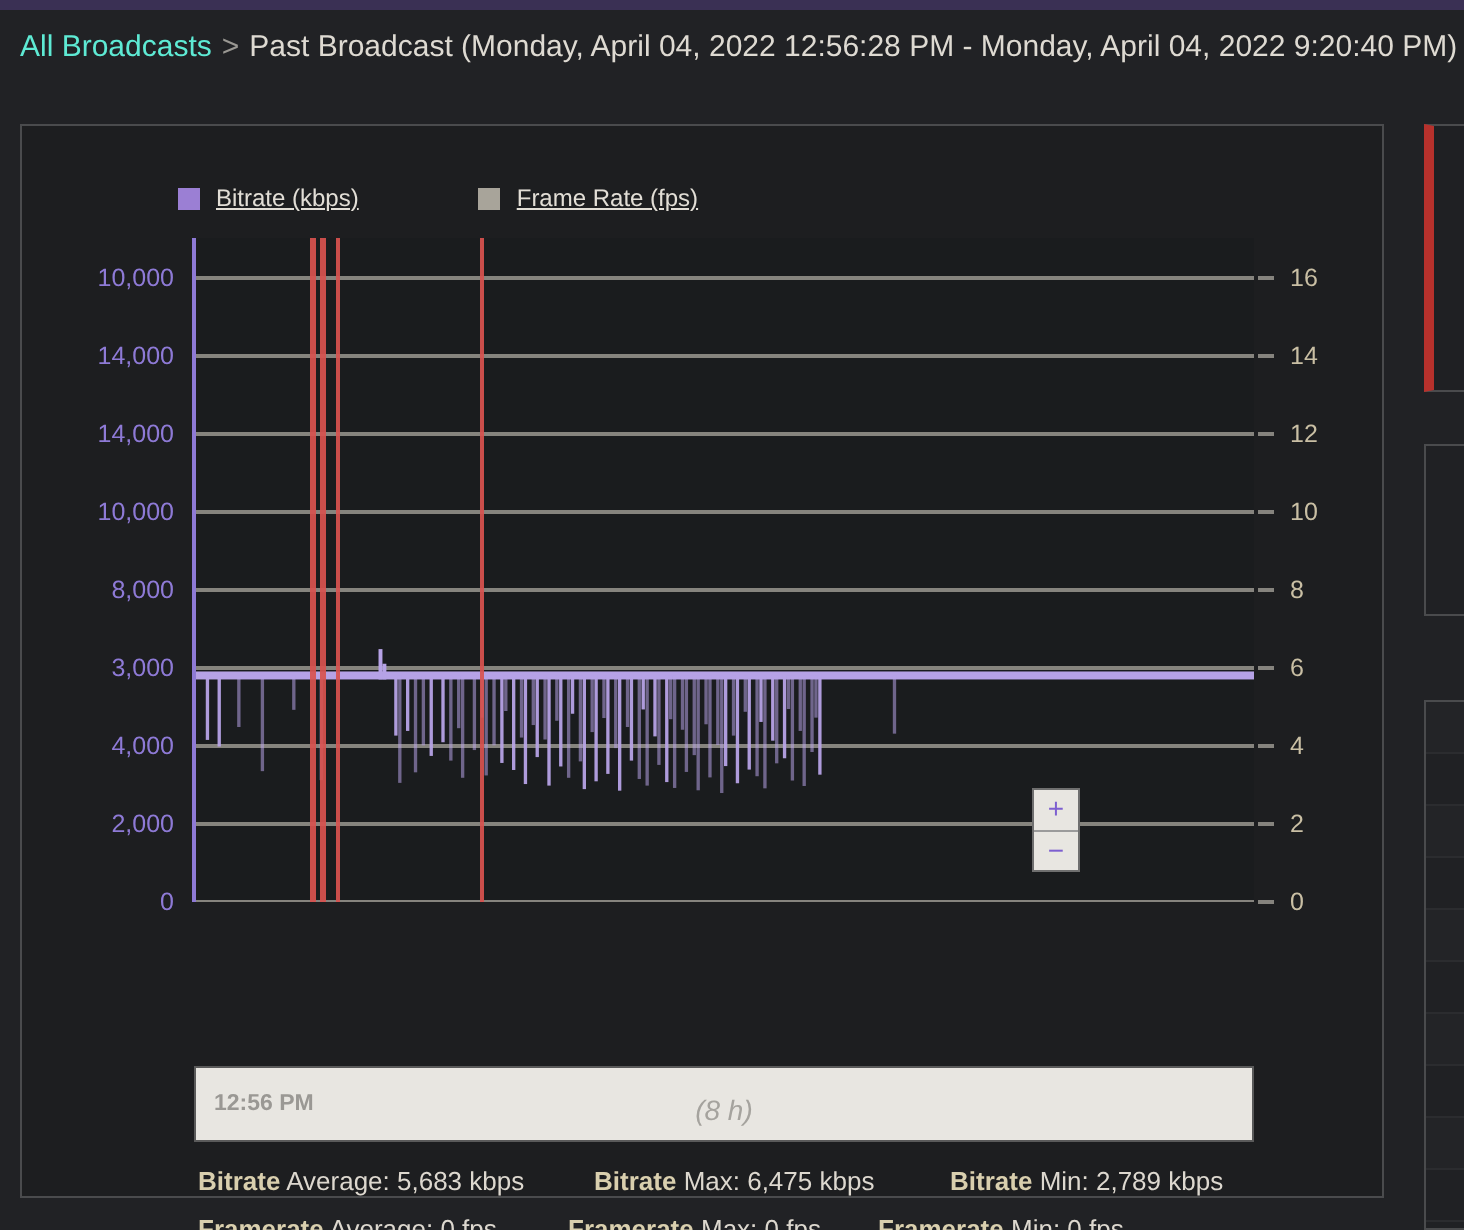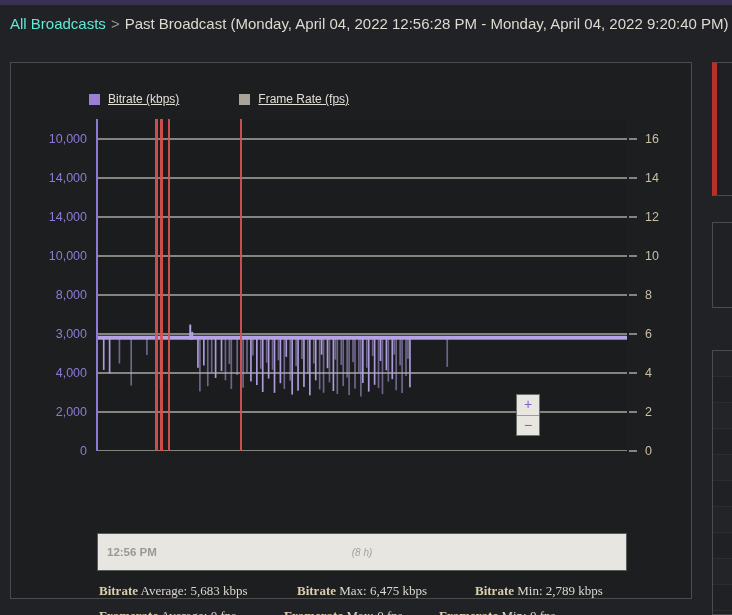--- a/index.html
+++ b/index.html
@@ -109,28 +109,28 @@
     position: absolute; left: 86px; top: 470px;
     width: 530px; height: 38px;
     background: #e8e6e1; border: 1px solid #5a5a5a;
   }
   .scrub-start {
     position: absolute; left: 9px; top: 12px;
     font-size: 11.5px; font-weight: bold; color: #9a9894;
   }
   .scrub-dur {
     position: absolute; left: 0; right: 0; top: 13px;
-    text-align: center; font-size: 10px;
+    text-align: center; font-size: 14px;
     font-style: italic; color: #a5a39e;
   }
 
   
   .stats { position: absolute; left: 88px; top: 520px; width: 560px; }
   .stat-row { display: flex; margin-bottom: 9px; }
-  .stat-cell { font-size: 13px; color: #ddd8cf; white-space: nowrap; font-family: Liberation Serif, serif; }
+  .stat-cell { font-size: 13px; color: #ddd8cf; white-space: nowrap; }
   .stat-cell .k { font-weight: bold; color: #d9cfae; }
   .stat-row.r1 .stat-cell:nth-child(1) { width: 198px; }
   .stat-row.r1 .stat-cell:nth-child(2) { width: 178px; }
   .stat-row.r2 .stat-cell:nth-child(1) { width: 185px; }
   .stat-row.r2 .stat-cell:nth-child(2) { width: 155px; }
 
   
   .rail { position: absolute; left: 710px; top: 55px; width: 22px; height: 560px; }
   .rail-card {
     position: absolute; left: 2px; width: 30px;

